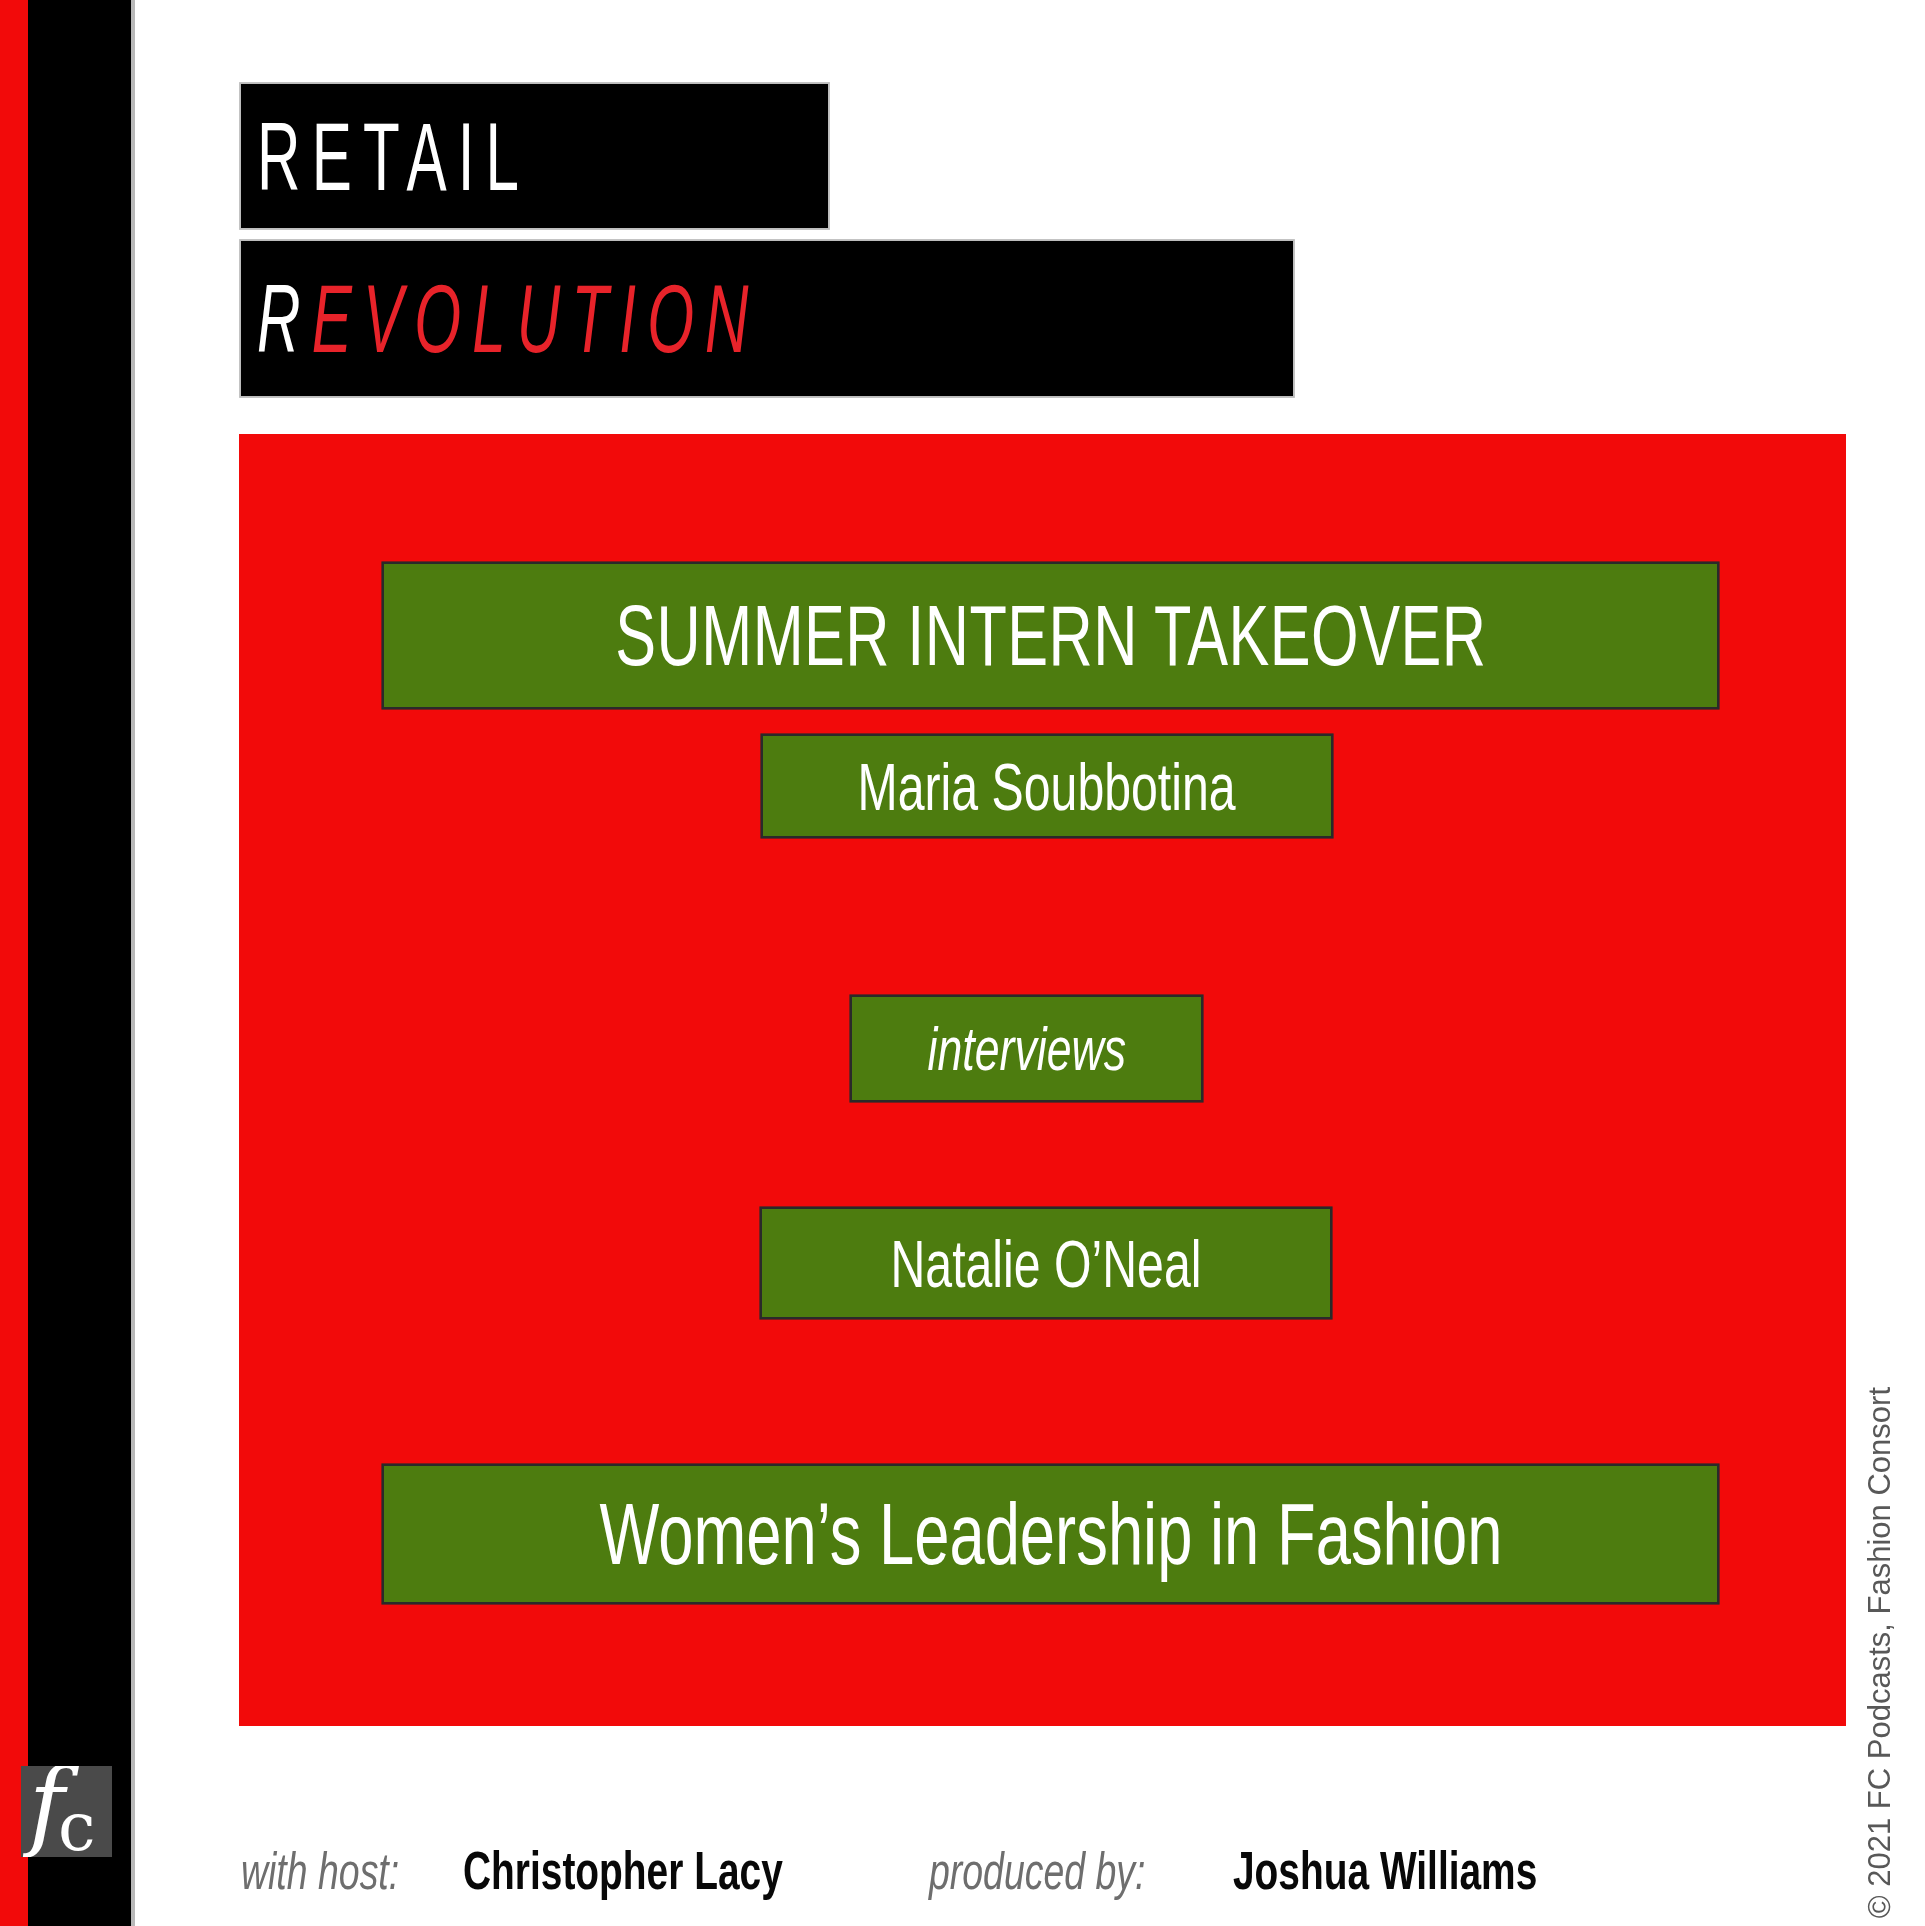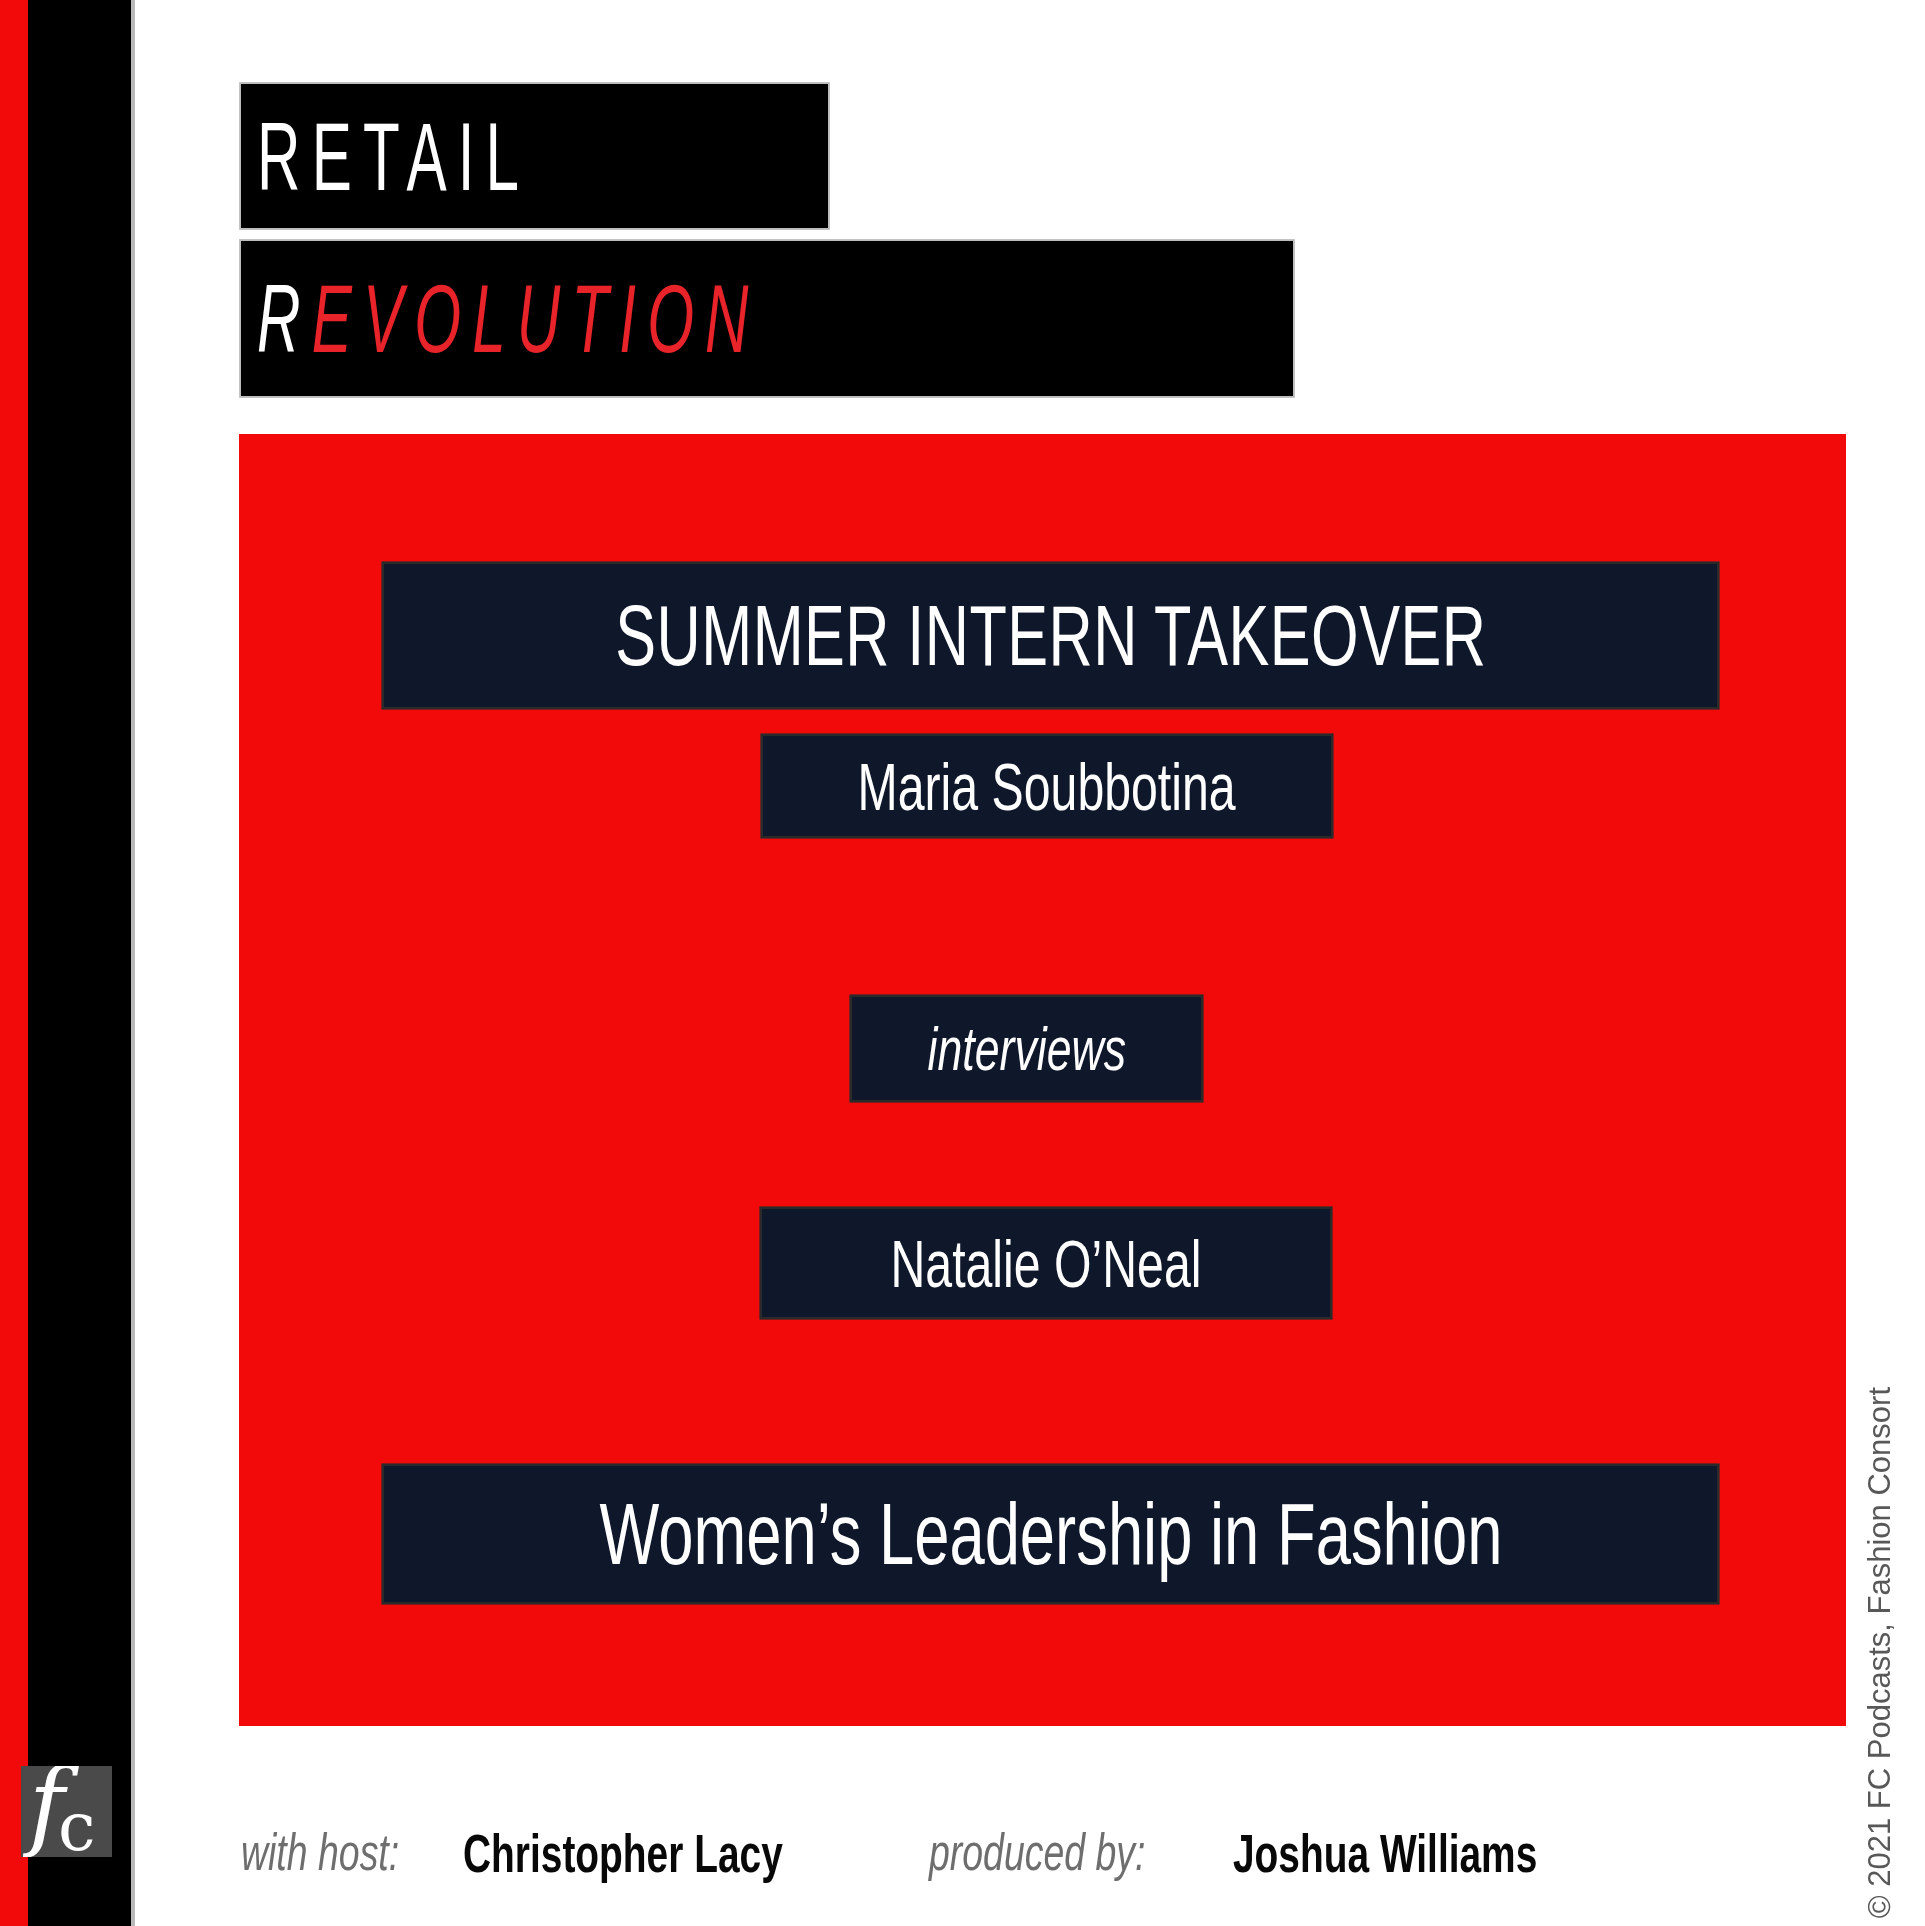--- a/index.html
+++ b/index.html
@@ -115,21 +115,21 @@
     left: 239px;
     top: 434px;
     width: 1607px;
     height: 1292px;
     background: #f20a0a;
   }
 
   
   .bar {
     position: absolute;
-    background: #0f172a;
+    background: #4d7c0f;
     box-shadow: 0 0 0 2.6px #2a2a2a;
     display: flex;
     align-items: center;
     justify-content: center;
     color: #ffffff;
     white-space: nowrap;
   }
   .bar-text {
     font-family: "Liberation Sans Narrow", "Liberation Sans", sans-serif;
     transform: scaleX(0.72);
@@ -184,21 +184,21 @@
   }
   #bar-topic .bar-text { font-size: 88px; font-weight: 400; }
 
   
   .credits {
     position: absolute;
     left: 241px;
     top: 1826px;
     height: 71px;
     display: flex;
-    align-items: flex-start;
+    align-items: flex-end;
     white-space: nowrap;
   }
   .credit-label {
     font-family: "Liberation Sans Narrow", "Liberation Sans", sans-serif;
     font-size: 52px;
     font-style: italic;
     font-weight: 400;
     color: #6e6e6e;
     transform: scaleX(0.72);
     transform-origin: left center;

